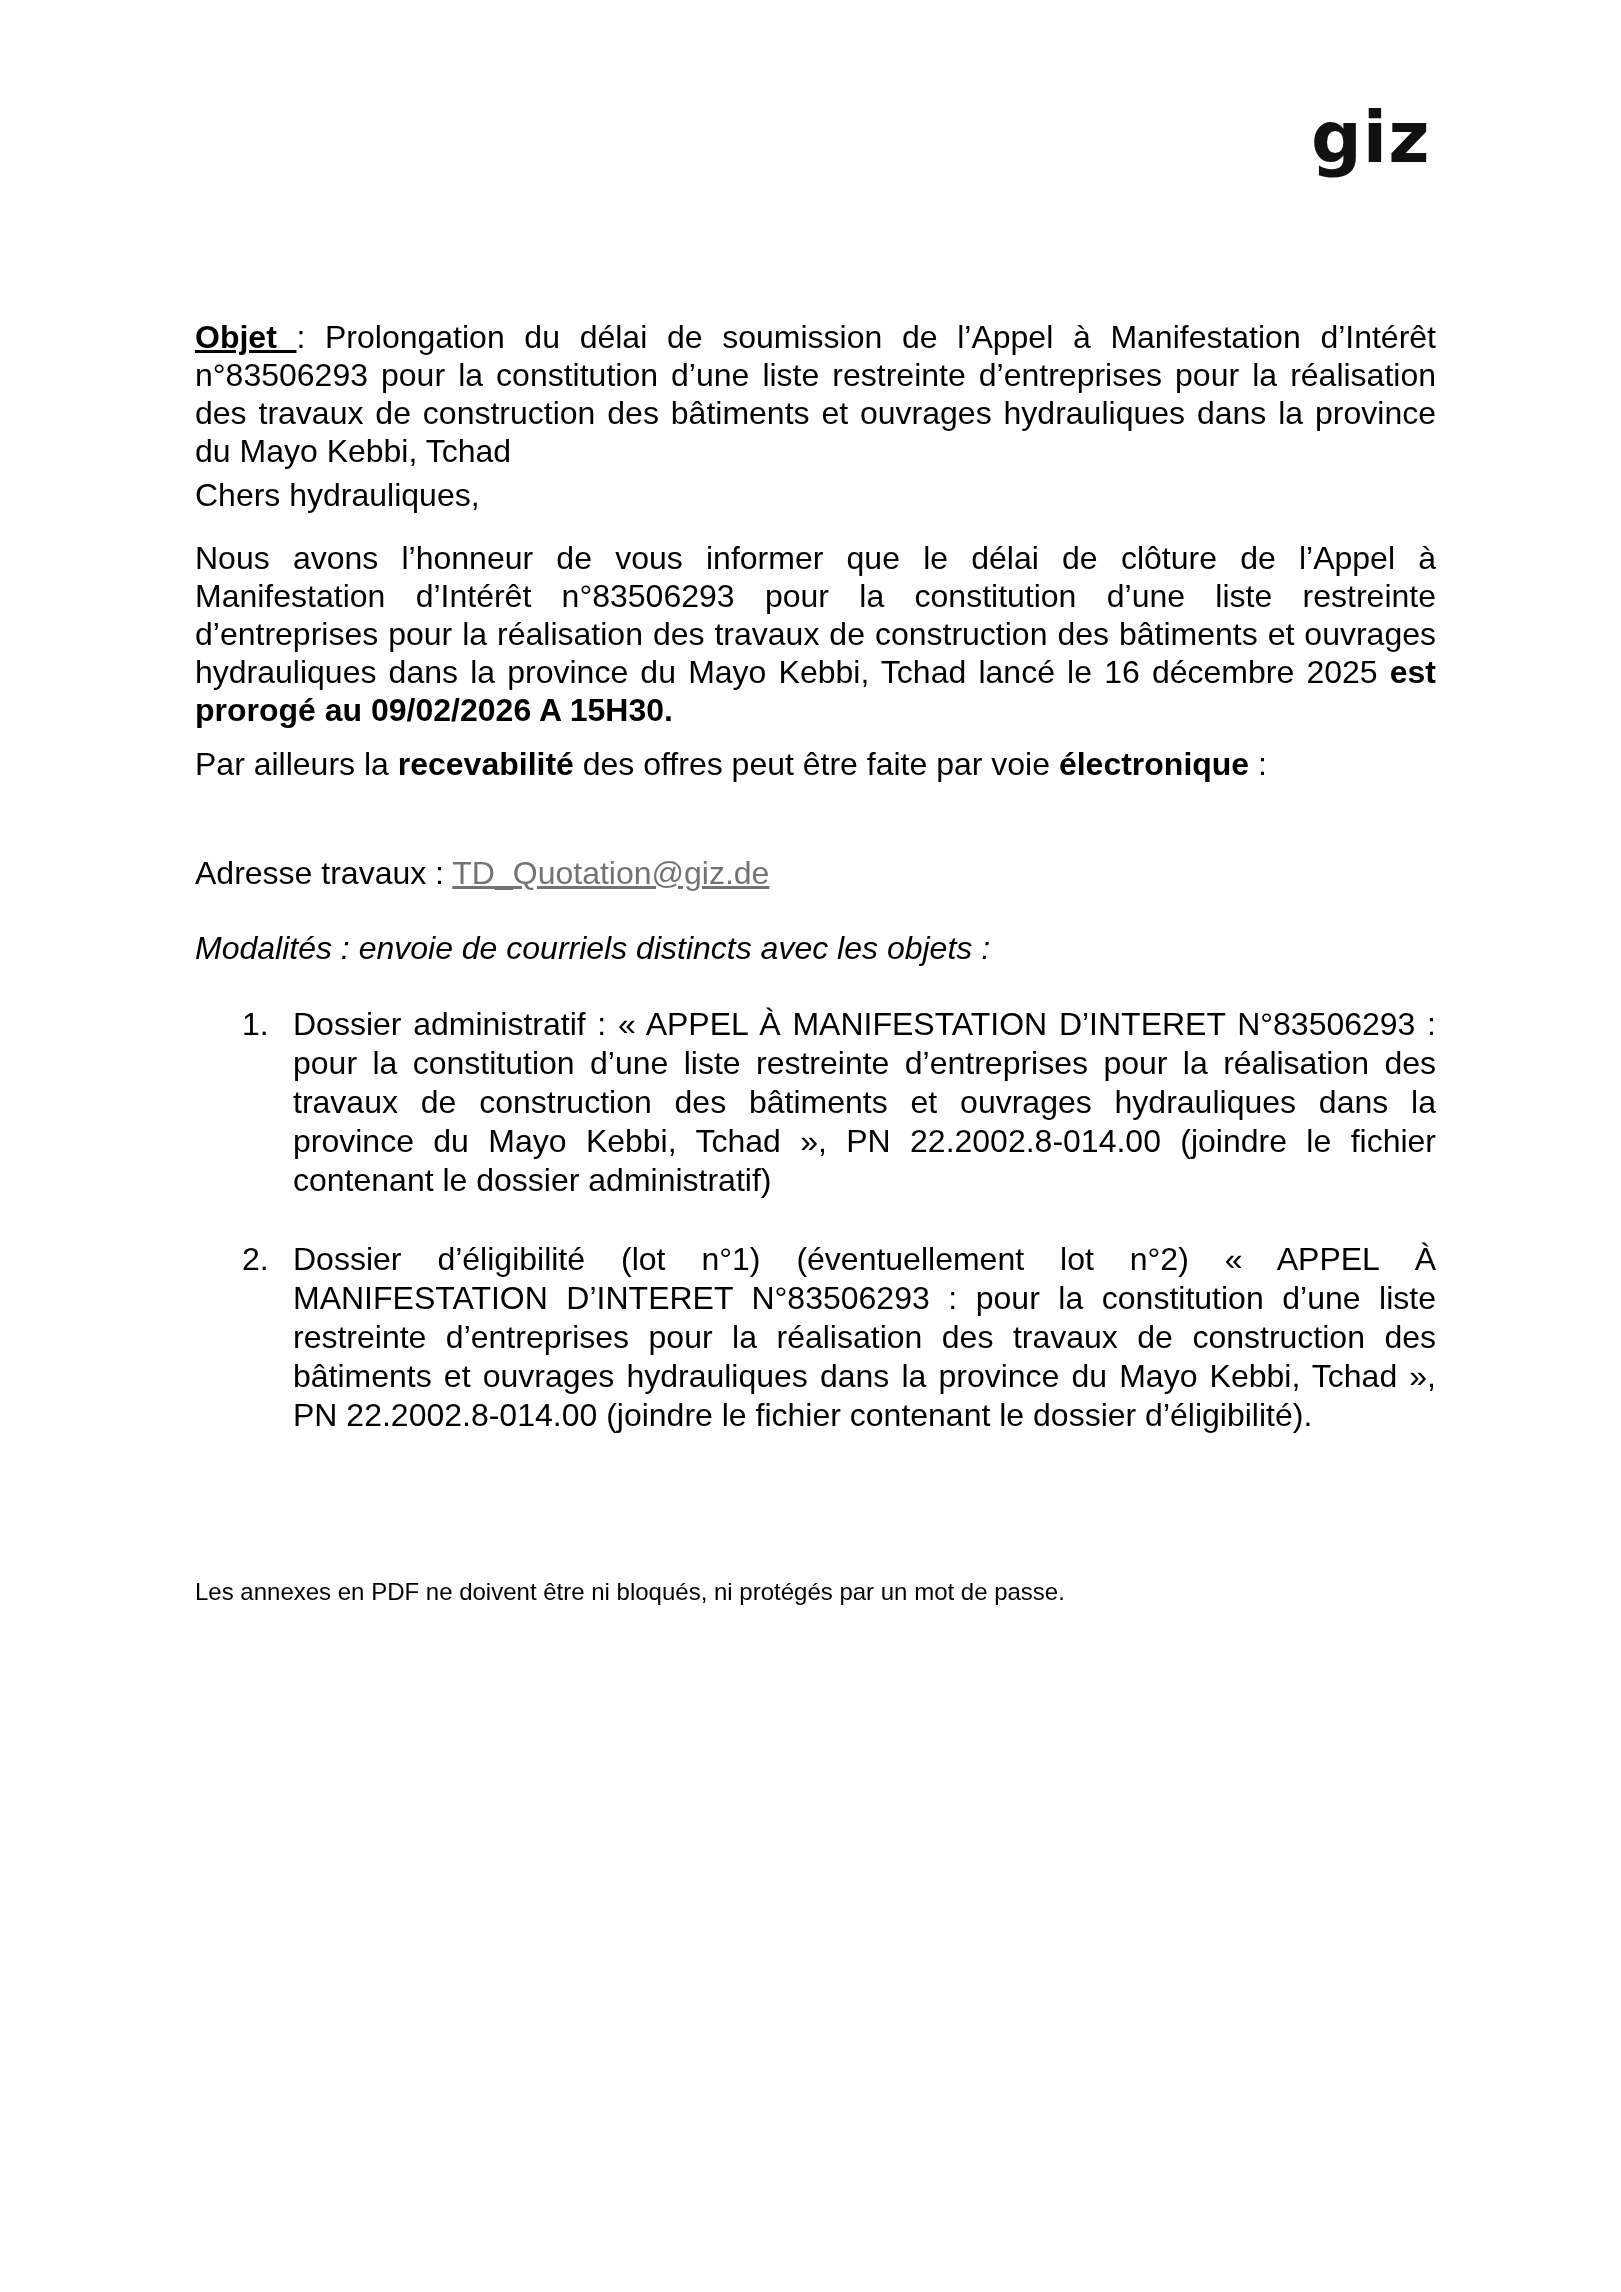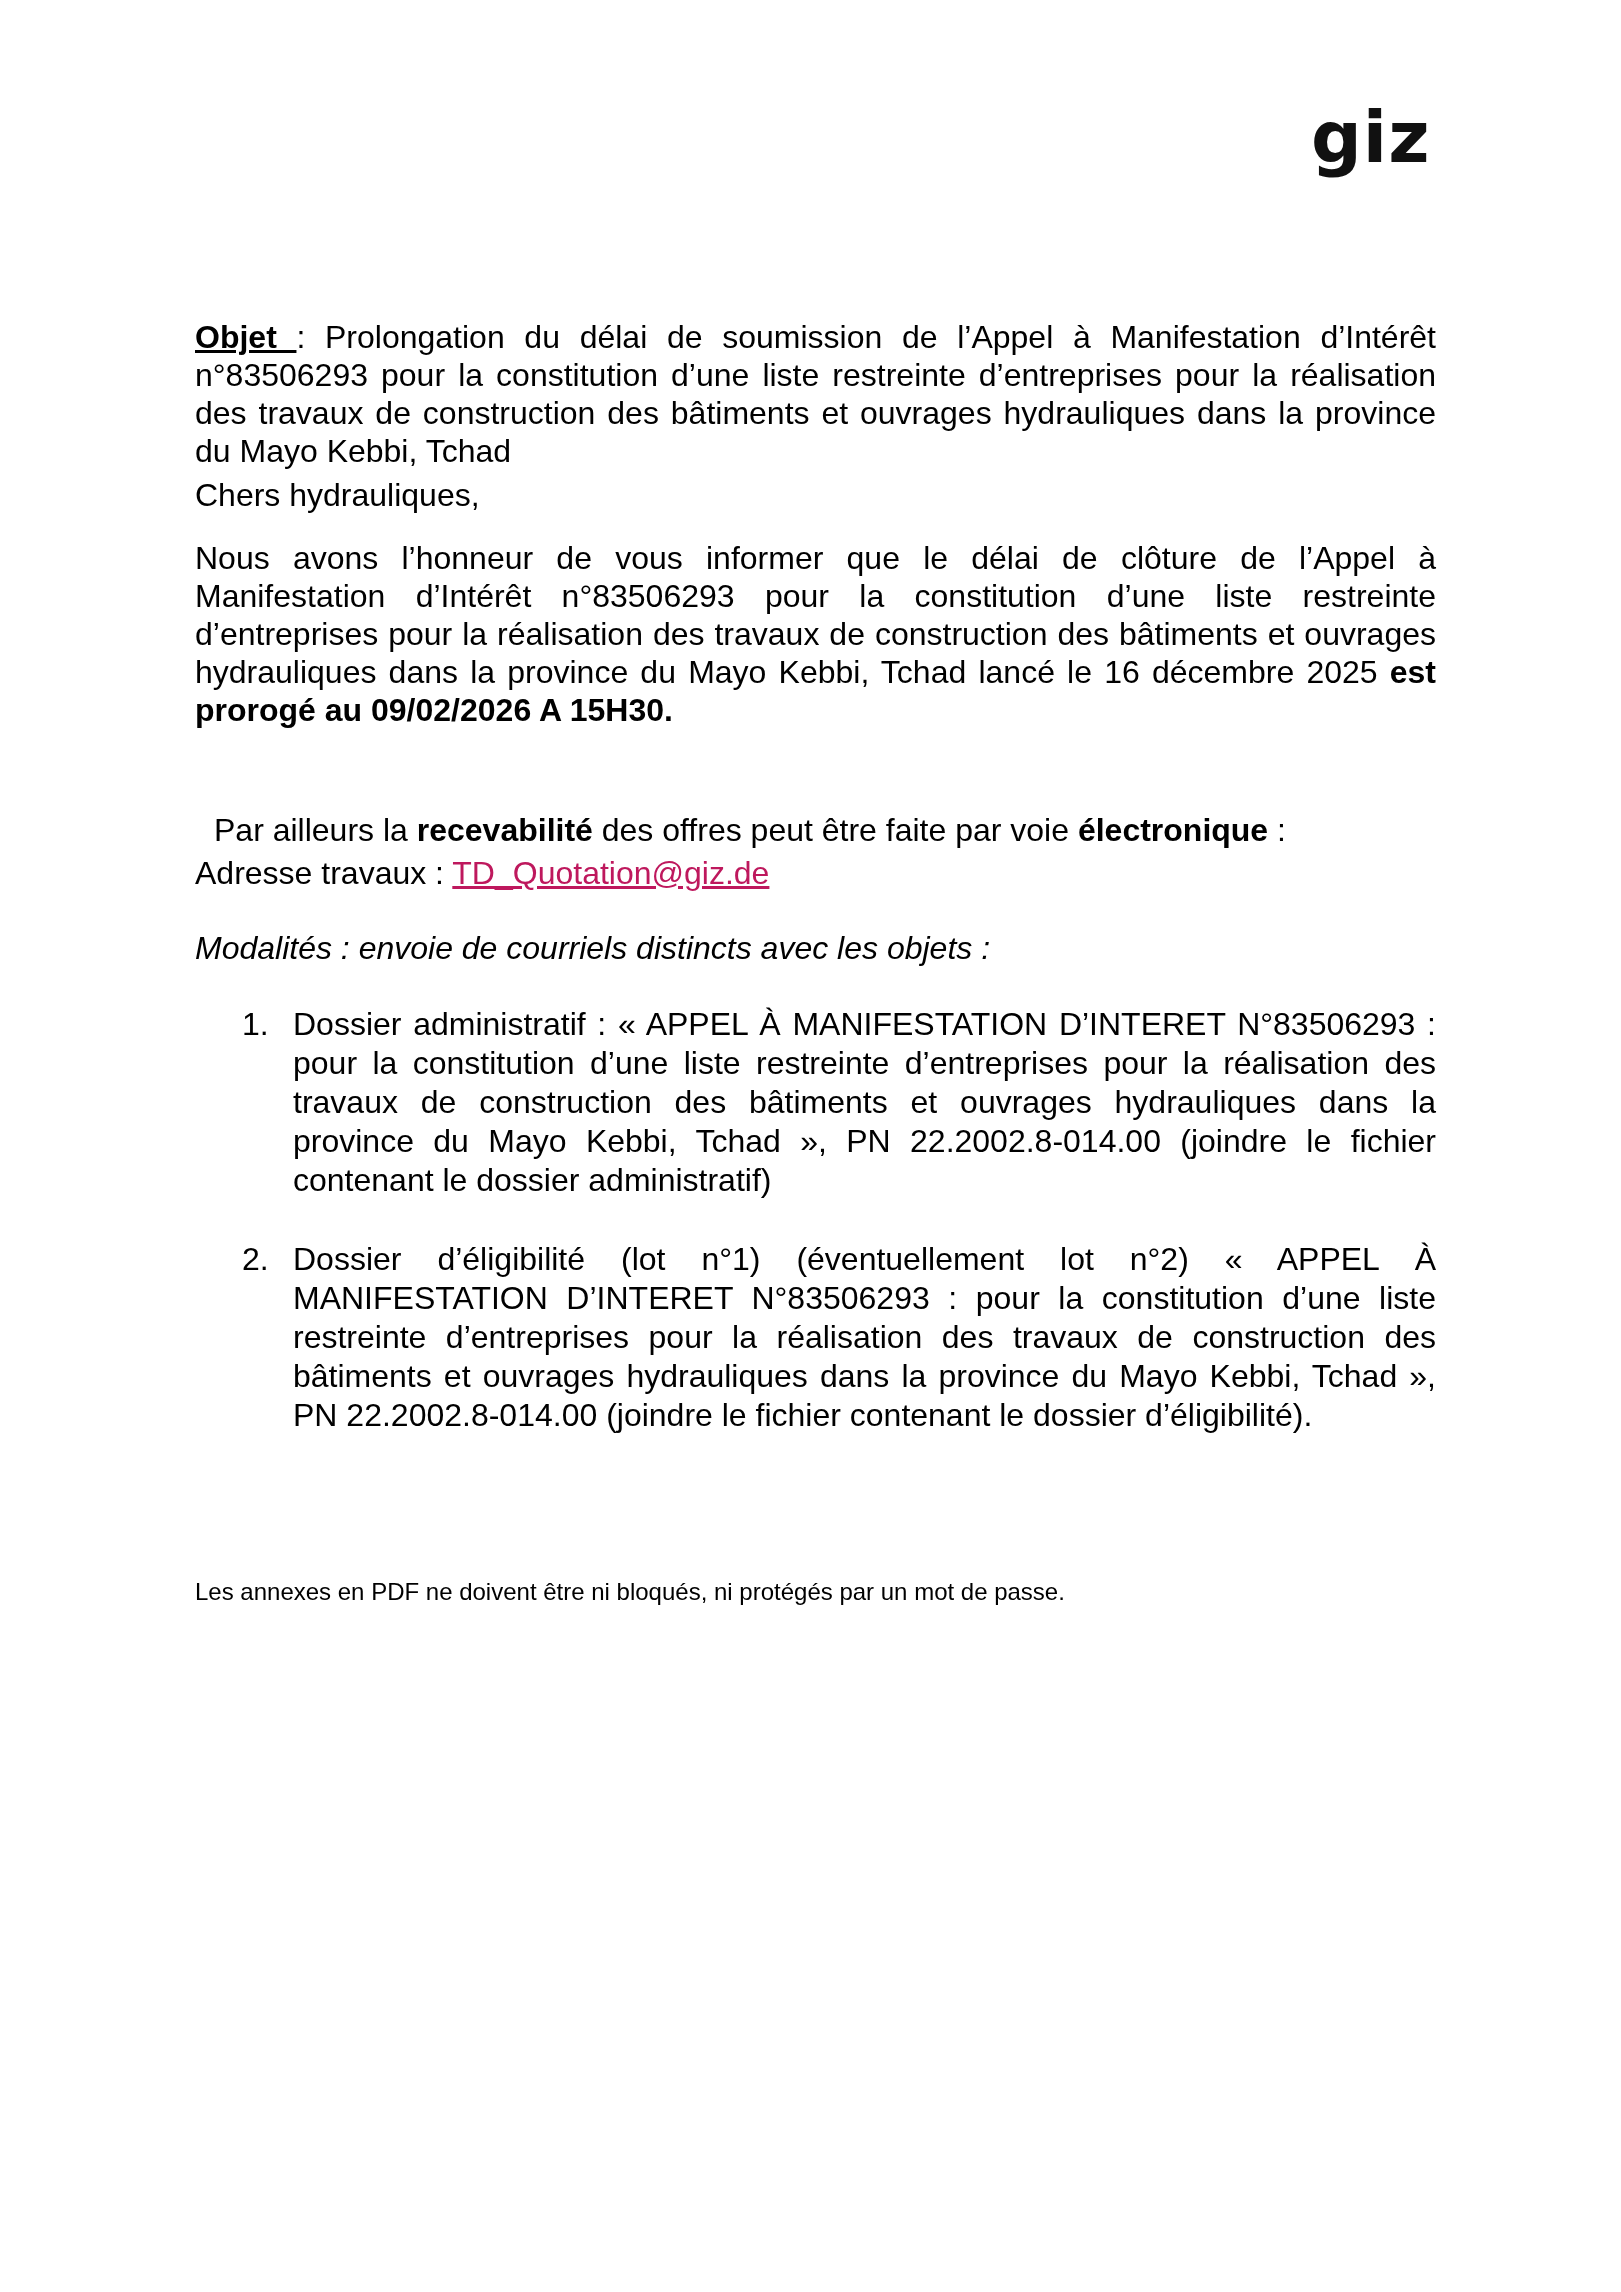--- a/index.html
+++ b/index.html
@@ -4,26 +4,26 @@
   <style>
     html, body { margin: 0; padding: 0; background: #ffffff; }
     body { width: 1621px; height: 2293px; position: relative; overflow: hidden;
       font-family: "Liberation Sans", sans-serif; color: #000; }
     .logo { position: absolute; left: 1311px; top: 102px; font-family: "DejaVu Sans", sans-serif;
       font-size: 71px; font-weight: bold; letter-spacing: 1px; line-height: 1; color: #111; }
     .body-text { position: absolute; left: 195px; width: 1241px; font-size: 32px; line-height: 38px; text-align: justify; }
     .p-objet { top: 289px; margin-top: 29px; }
     .p-chers { top: 476px; }
     .p-nous { top: 539px; }
-    .p-par { top: 811px; margin-left: 19px; }
+    .p-par { top: 745px; }
     .p-adresse { top: 854px; }
     .p-modalites { top: 929px; font-style: italic; }
     .objet-label { font-weight: bold; text-decoration: underline; }
     b { font-weight: bold; }
-    .email { color: #be185d; text-decoration: underline; }
+    .email { color: #737373; text-decoration: underline; }
     .list { position: absolute; left: 195px; width: 1241px; font-size: 32px; line-height: 39px; }
     .list-item { position: relative; padding-left: 98px; text-align: justify; }
     .list-num { position: absolute; left: 47px; top: 0; }
     .item-1 { position: absolute; top: 1005px; left: 195px; width: 1241px; }
     .item-2 { position: absolute; top: 1240px; left: 195px; width: 1241px; }
     .footnote { position: absolute; left: 195px; top: 1576px; font-size: 24px; line-height: 31px; }
   </style>
 </head>
 <body>
 

